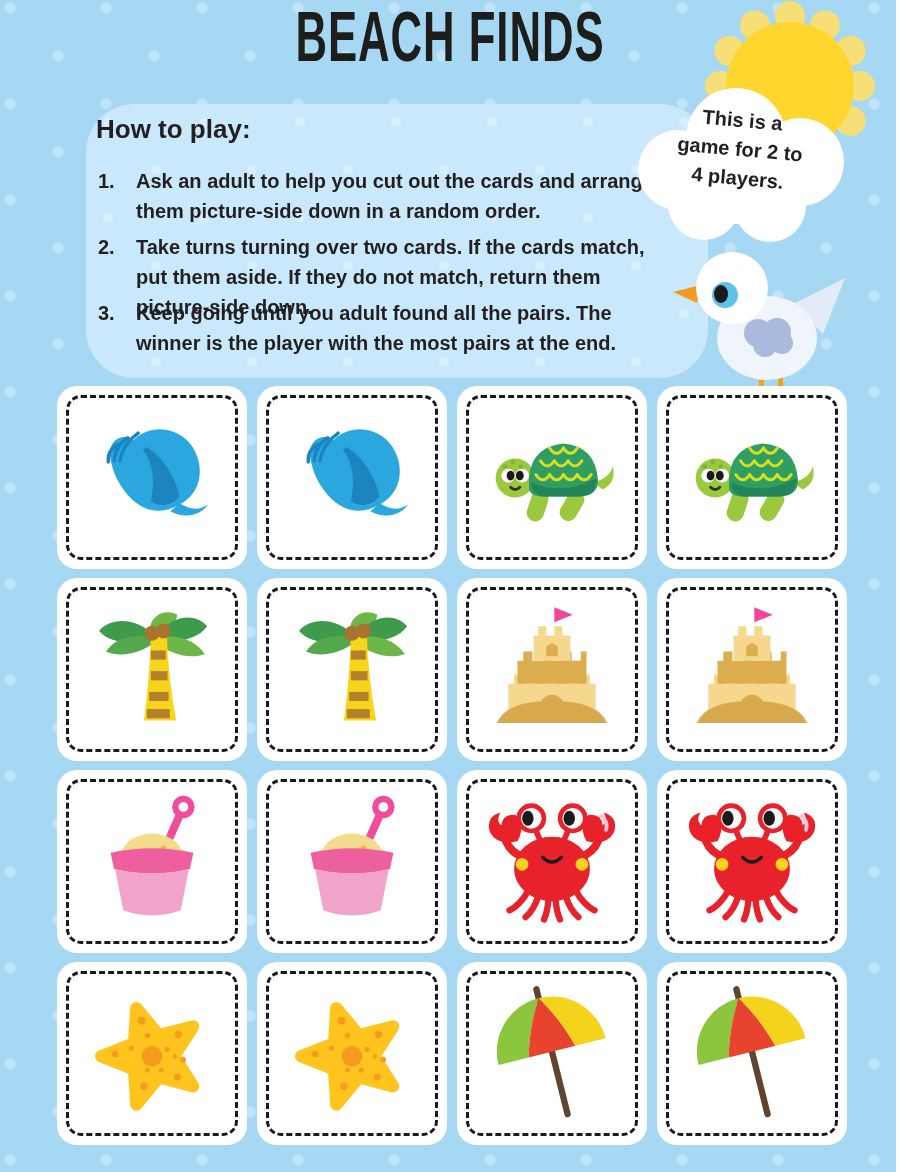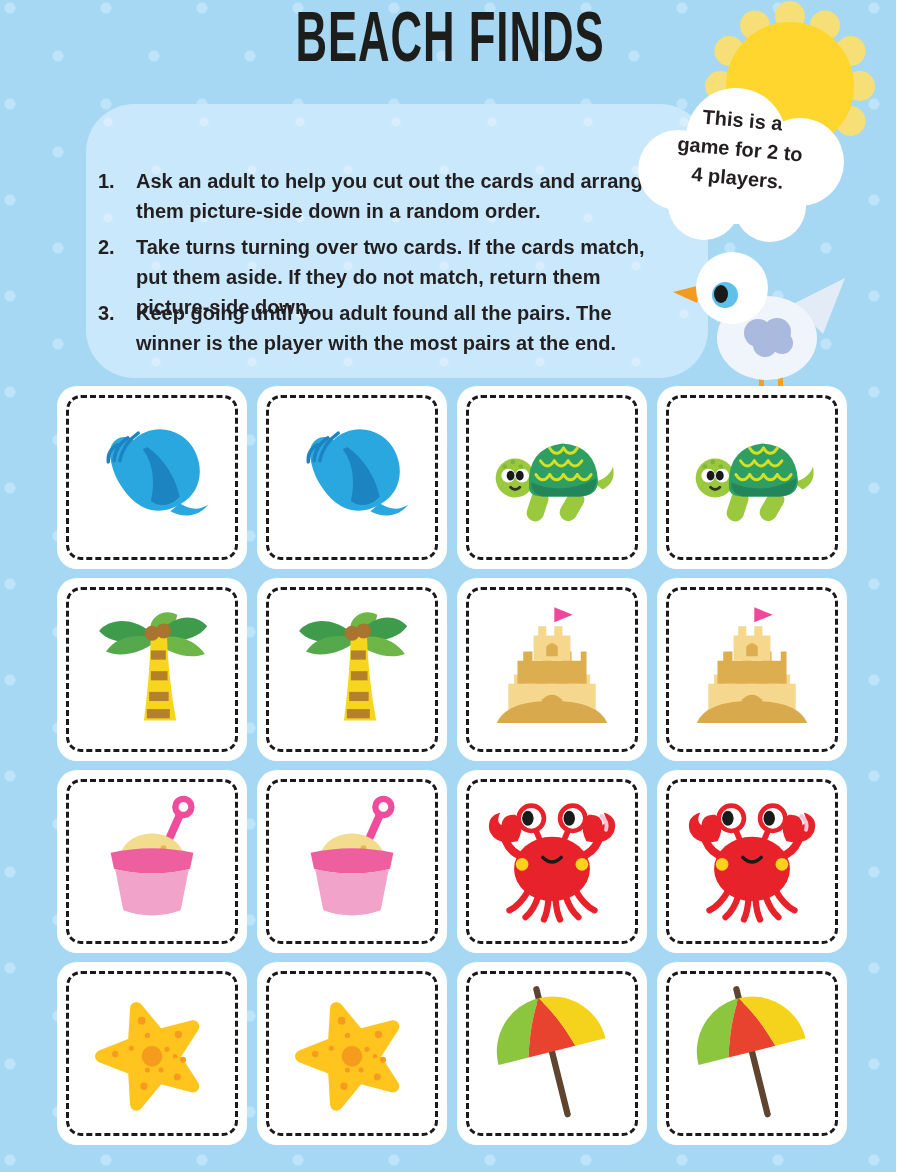--- a/index.html
+++ b/index.html
@@ -83,20 +83,21 @@
         <circle cx="83" cy="25.4" r="15"></circle>
           <circle cx="118" cy="16" r="15"></circle>
         <circle cx="153" cy="25.4" r="15"></circle>
           <circle cx="178.6" cy="51" r="15"></circle>
       </g>
       <circle cx="118" cy="86" r="64" fill="#ffd62e"></circle>
     </svg>
   </div>
 
   <div class="panel">
+    <div class="howto-heading">How to play:</div>
     <div class="step step1">
       <span class="num">1.</span>
       <span class="txt">Ask an adult to help you cut out the cards and arrange them picture-side down in a random order.</span>
     </div>
     <div class="step step2">
       <span class="num">2.</span>
       <span class="txt">Take turns turning over two cards. If the cards match, put them aside. If they do not match, return them picture-side down.</span>
     </div>
     <div class="step step3">
       <span class="num">3.</span>

